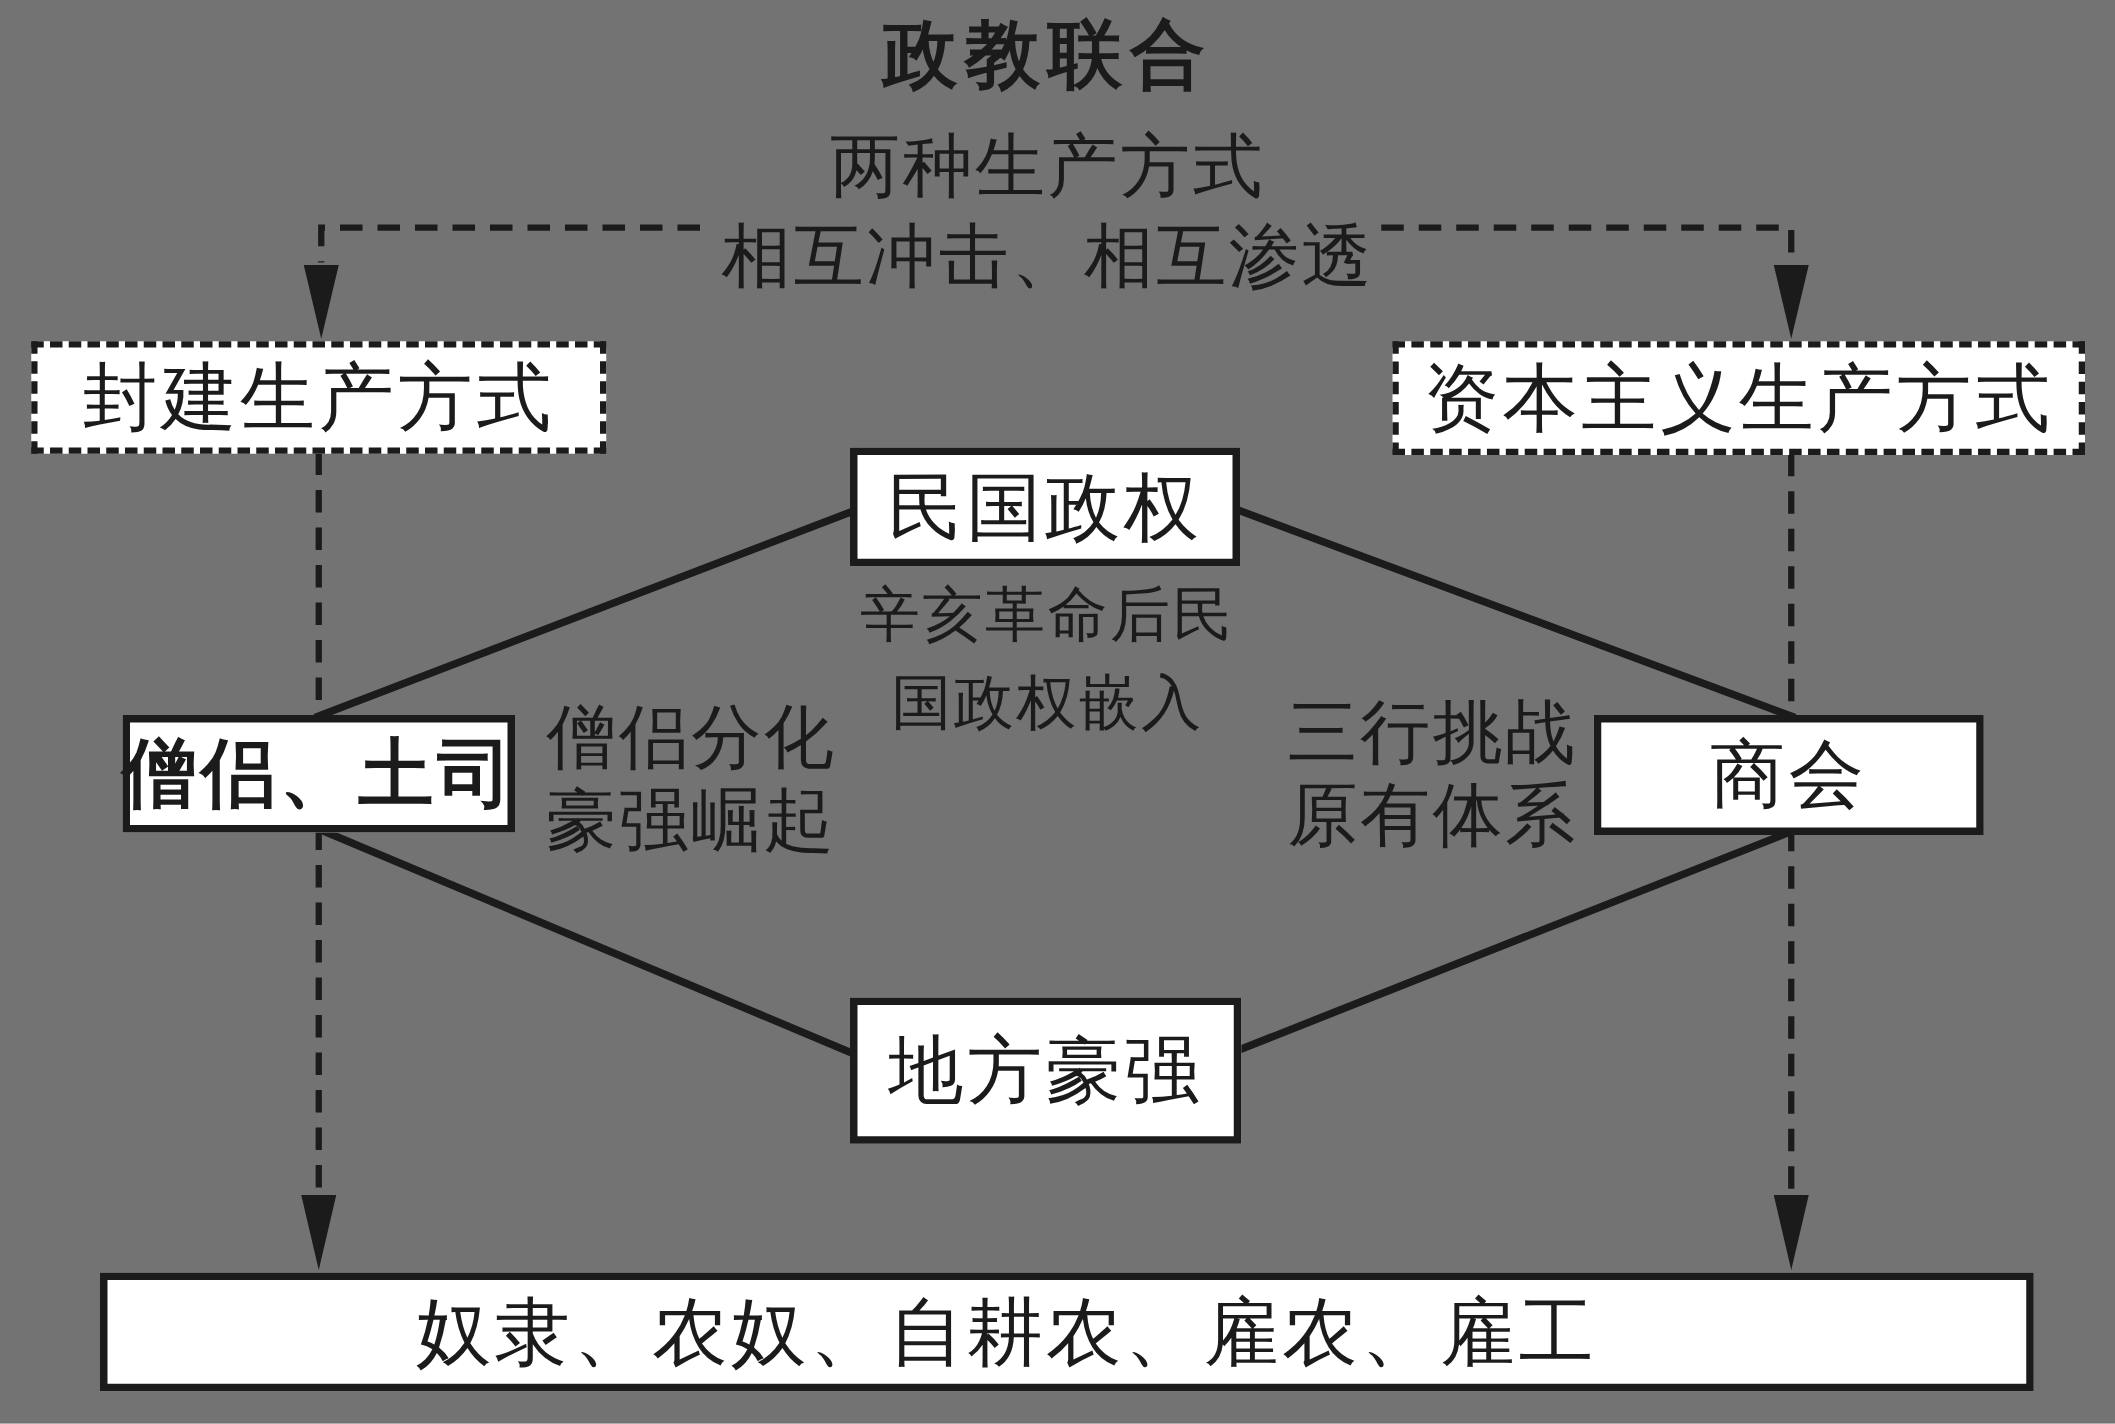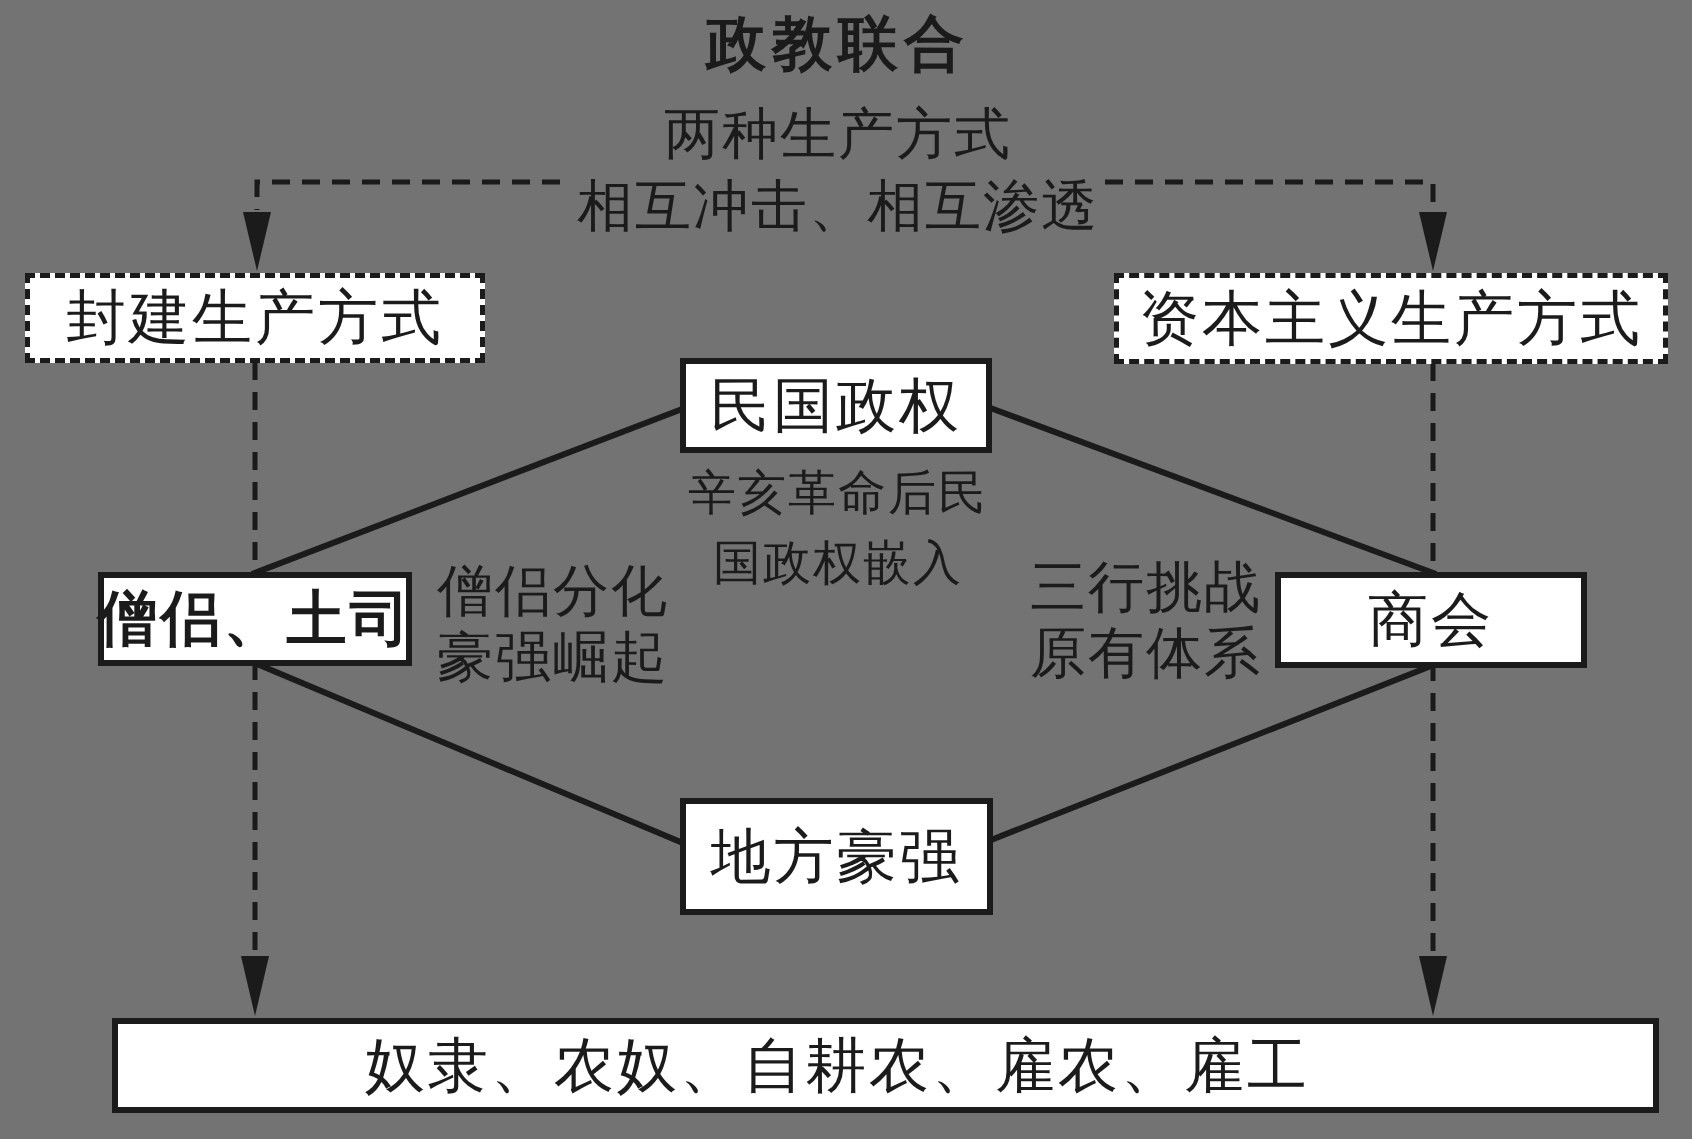--- a/index.html
+++ b/index.html
@@ -64,21 +64,21 @@
   <div class="box" style="left:98px;top:572px;width:314px;height:94px;font-weight:bold;">
     <span>僧侣、土司</span>
   </div>
   <div class="box" style="left:1275px;top:572px;width:312px;height:96px;">
     <span>商会</span>
   </div>
   <div class="box" style="left:680px;top:798px;width:313px;height:117px;">
     <span>地方豪强</span>
   </div>
 
-  <div class="box" style="left:80px;top:1018px;width:1547px;height:95px;padding-right:96px;margin-left:32px;">
+  <div class="box" style="left:80px;top:1018px;width:1547px;height:95px;padding-right:96px;">
     <span>奴隶、农奴、自耕农、雇农、雇工</span>
   </div>
 
   <div class="freetext embed center" style="left:558px;top:458px;width:560px;">
     <div>辛亥革命后民</div>
     <div>国政权嵌入</div>
   </div>
   <div class="freetext note" style="left:437px;top:558px;">
     <div>僧侣分化</div>
     <div>豪强崛起</div>

